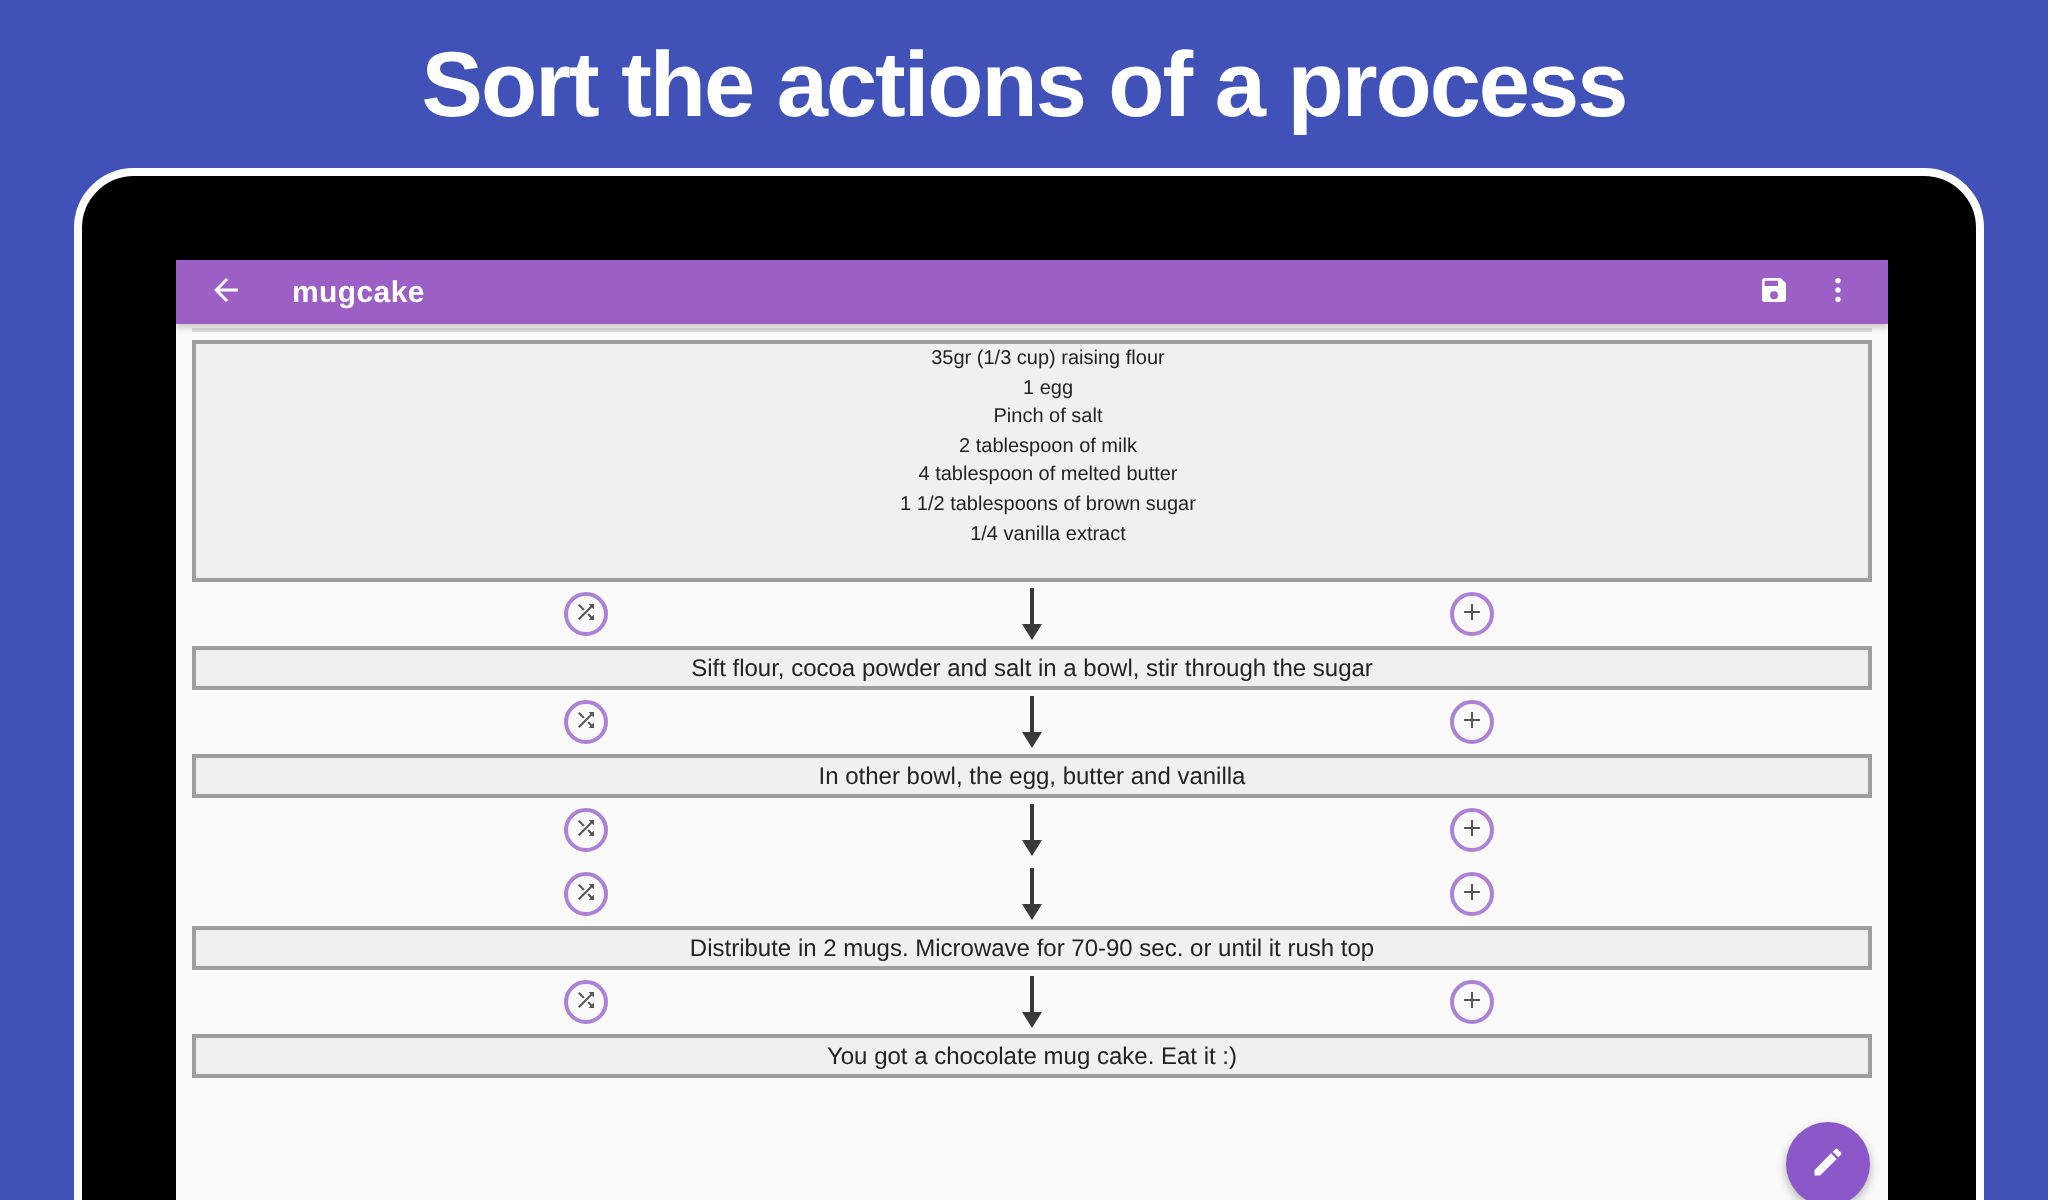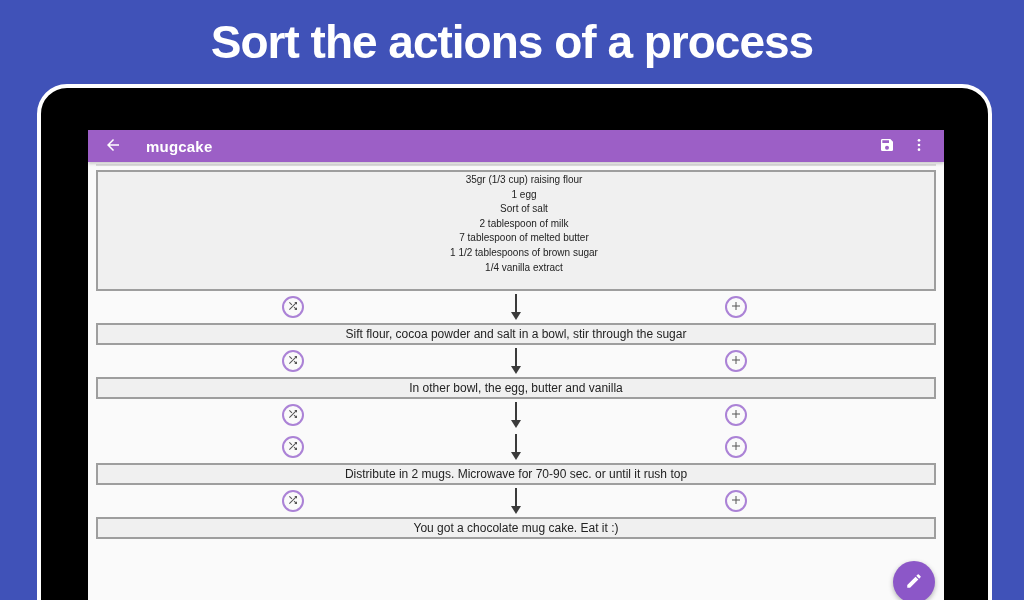--- a/index.html
+++ b/index.html
@@ -126,23 +126,23 @@
       </button>
     </div>
 
     <div class="content">
 
       <div class="title-underline"></div>
 
       <div class="box ingredients-box">
         <div class="ing">35gr (1/3 cup) raising flour</div>
         <div class="ing">1 egg</div>
-        <div class="ing">Sort of salt</div>
+        <div class="ing">Pinch of salt</div>
         <div class="ing">2 tablespoon of milk</div>
-        <div class="ing">7 tablespoon of melted butter</div>
+        <div class="ing">4 tablespoon of melted butter</div>
         <div class="ing">1 1/2 tablespoons of brown sugar</div>
         <div class="ing">1/4 vanilla extract</div>
       </div>
 
       <div class="connector-row">
         <button class="circle-btn shuffle-pos">
           <span><svg width="12" height="12" viewBox="0 0 24 24">
                 <path d="M10.59 9.17L5.41 4 4 5.41l5.17 5.17 1.42-1.41zM14.5 4l2.04 2.04L4 18.59 5.41 20 17.96 7.46 20 9.5V4h-5.5zm.33 9.41l-1.41 1.41 3.13 3.13L14.5 20H20v-5.5l-2.04 2.04-3.13-3.13z" fill="#555"></path>
               </svg></span>
         </button>

